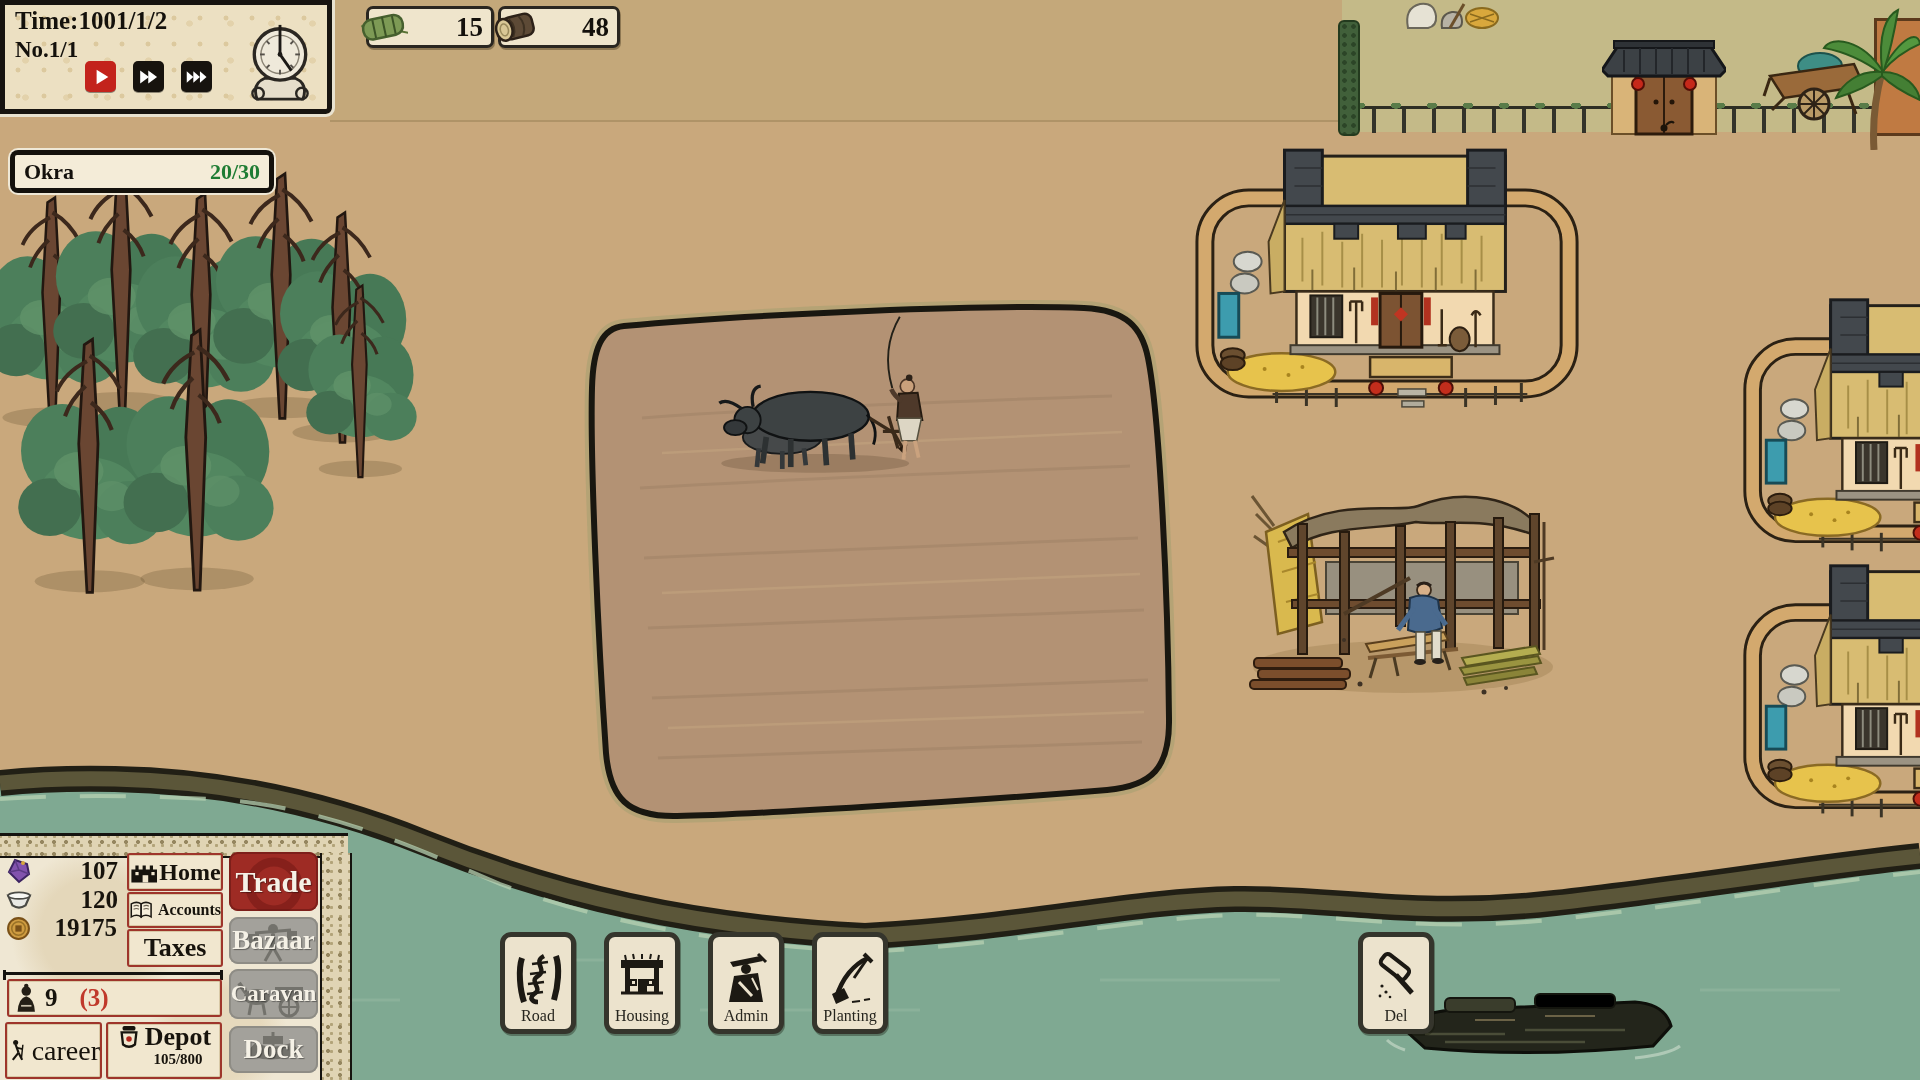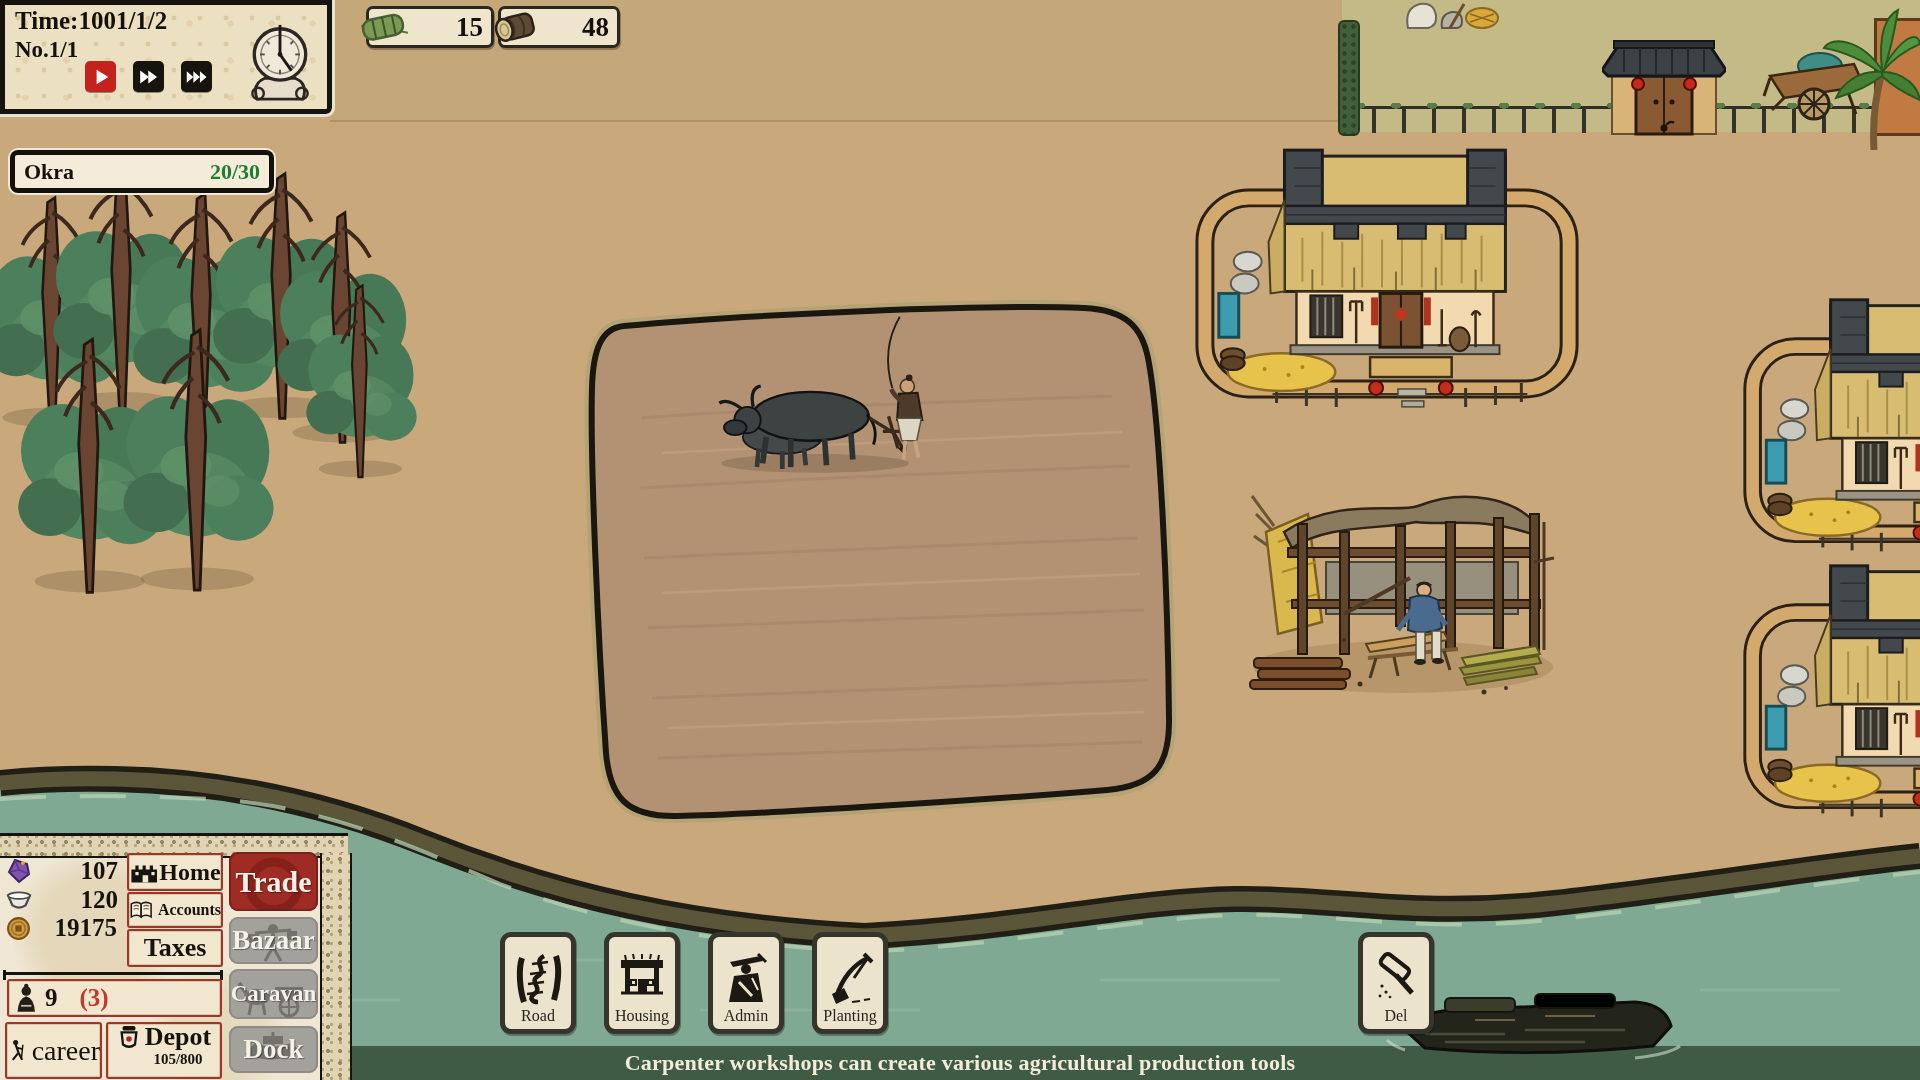--- a/index.html
+++ b/index.html
@@ -335,23 +335,20 @@
     <rect x="60" y="8" width="70" height="14" rx="5" fill="#3a3d2c" stroke="#14150e" stroke-width="2"></rect>
     <rect x="150" y="4" width="80" height="14" rx="5" fill="#32352५" stroke="#14150e" stroke-width="2"></rect>
     <g stroke="#4a4d38" stroke-width="2.5">
         <path d="M40,44 H120 M140,40 H240 M60,52 H200"></path>
       </g>
     <g stroke="#6b6246" stroke-width="2">
         <path d="M90,30 H130 M160,26 H210"></path>
       </g>
   </svg>
 
-  <div class="abs statusbar">
-    <span class="status-text">Carpenter workshops can create various agricultural production tools</span>
-  </div>
 
   <div class="abs time-panel">
     <div class="abs time-text" style="top:2px;font-size:25px;">Time:1001/1/2</div>
     <div class="abs time-text" style="top:32px;font-size:23px;">No.1/1</div>
     <div class="abs tp-btn" style="left:80px;background:#c3231c;">
       <svg width="22" height="22" viewBox="0 0 30 30">
           <polygon points="9,5 25,15 9,25" fill="#fff"></polygon>
         </svg>
     </div>
     <div class="abs tp-btn" style="left:128px;background:#17130e;">

